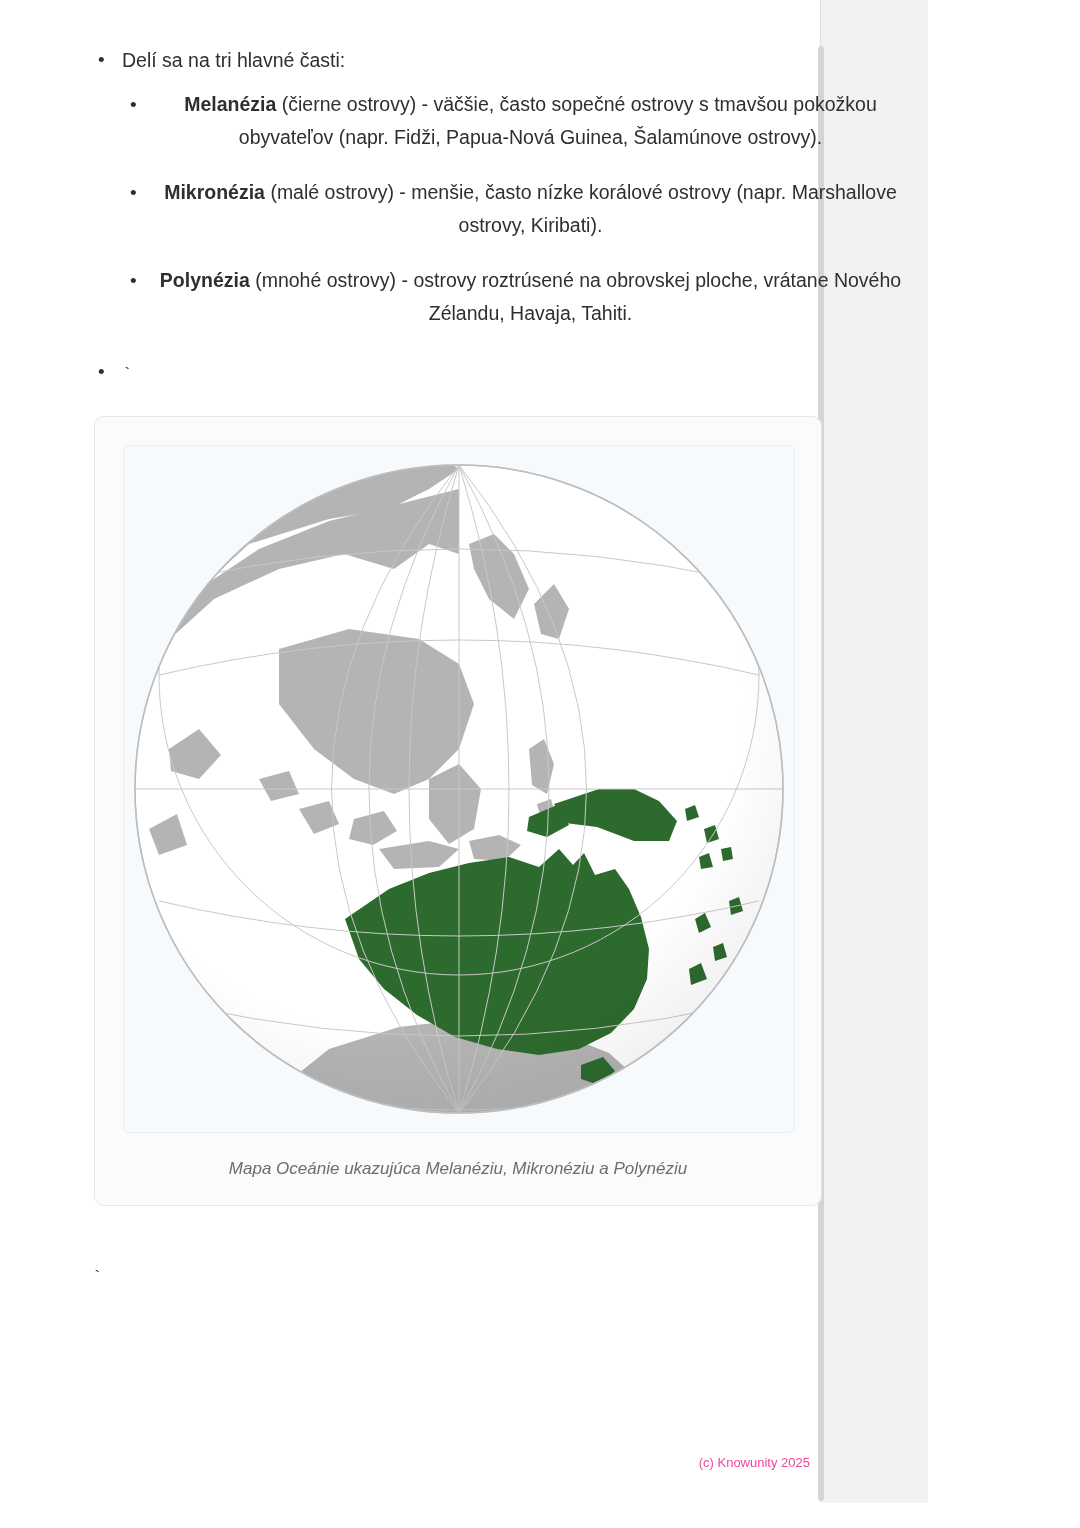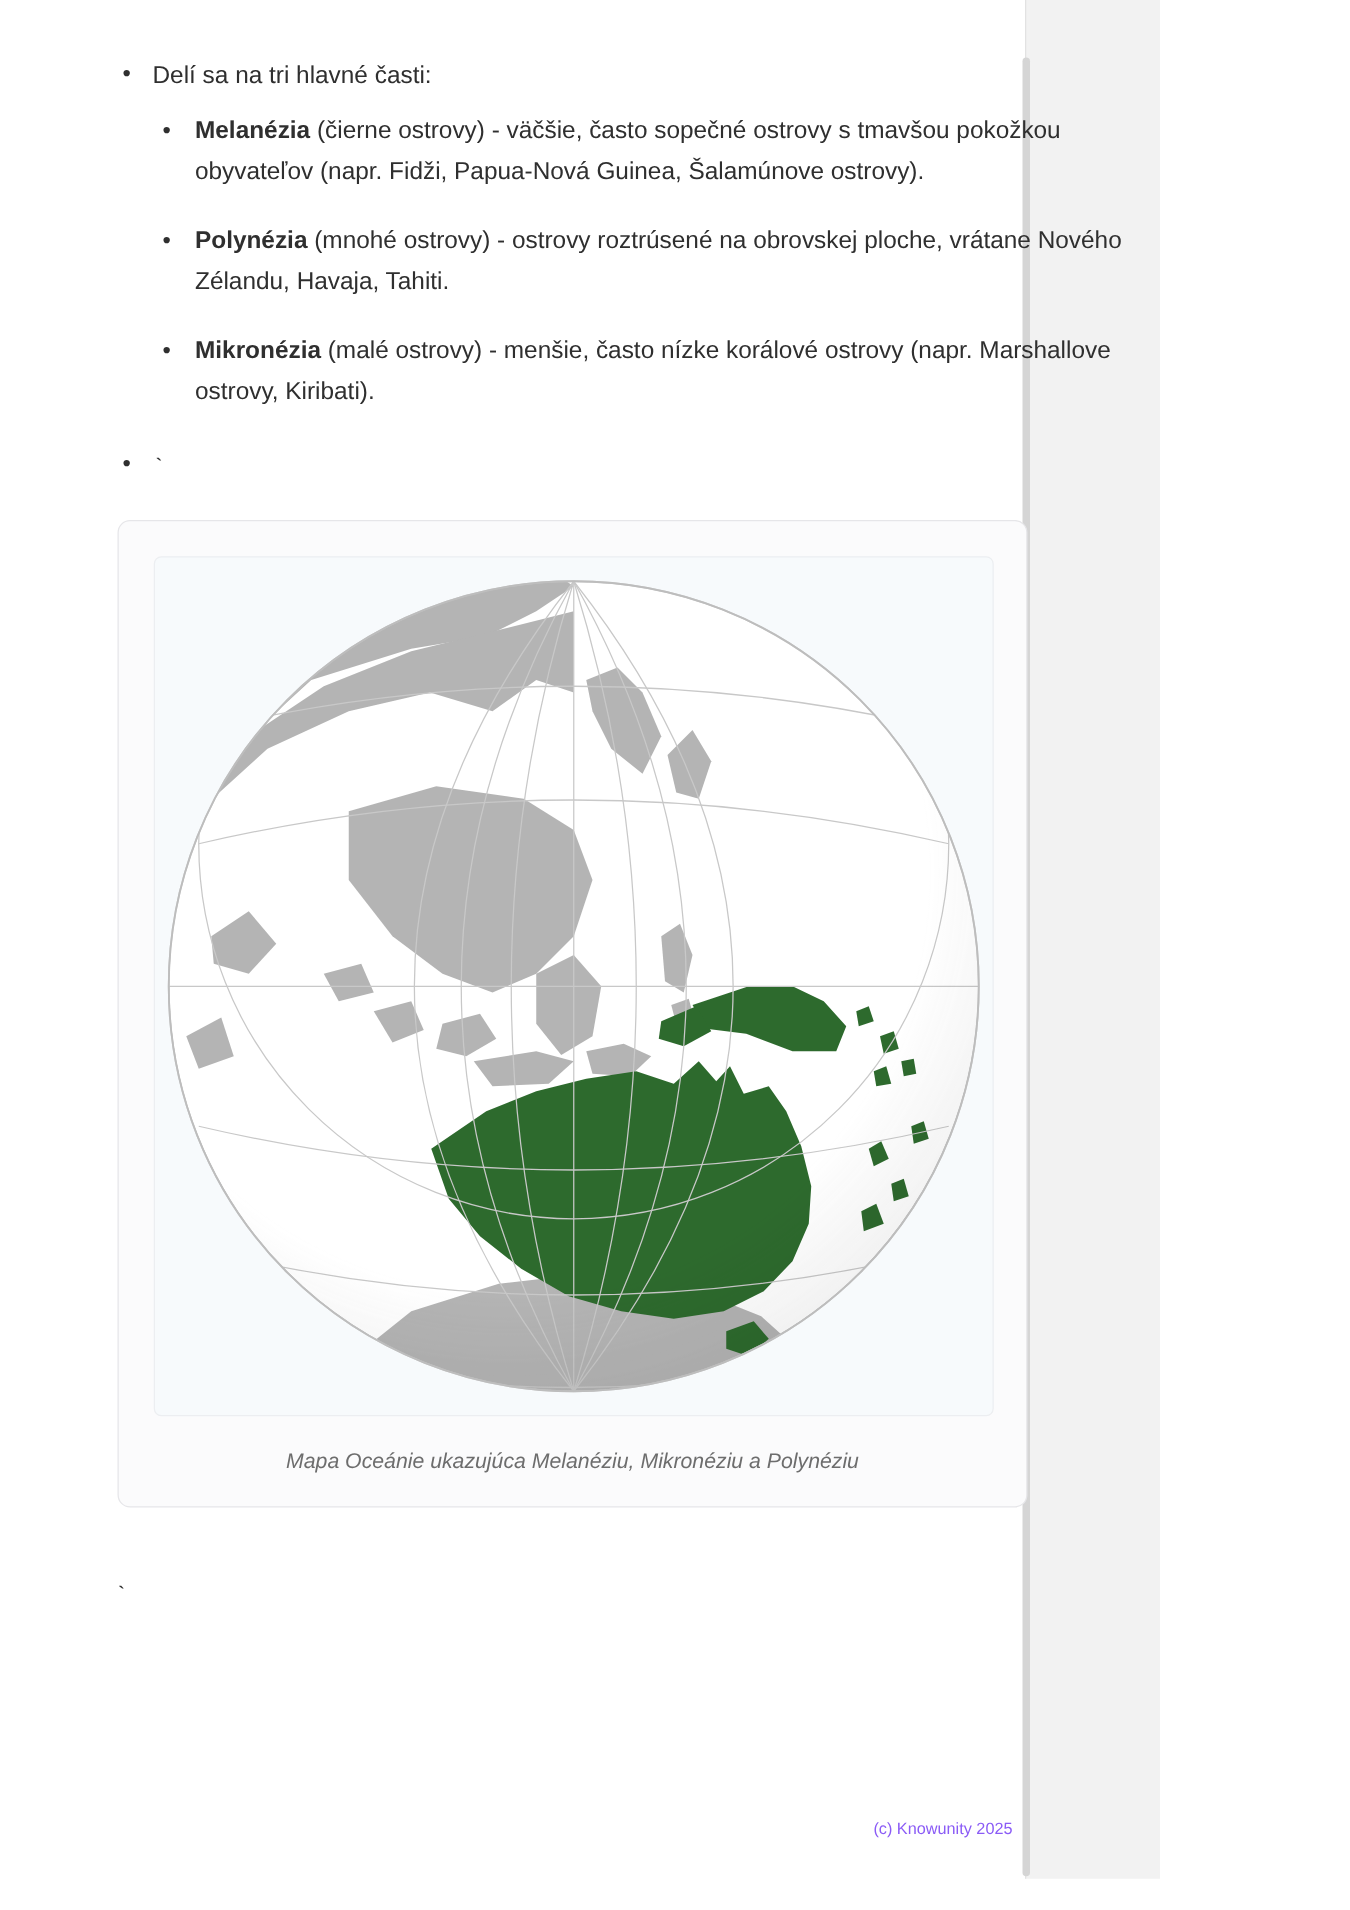--- a/index.html
+++ b/index.html
@@ -63,20 +63,21 @@
     left: 8px;
     top: 0;
     font-size: 19px;
     color: #2f2f2f;
   }
 
   ul.level2 {
     list-style: none;
     margin: 12px 0 0 0;
     padding: 0;
+    text-align: center;
   }
   ul.level2 > li {
     position: relative;
     padding-left: 34px;
     margin-bottom: 22px;
     font-size: 19.5px;
     line-height: 33px;
     color: #2f2f2f;
   }
   ul.level2 > li::before {
@@ -136,21 +137,21 @@
     font-size: 26px;
     font-weight: bold;
     color: #4a6070;
   }
 
   .copyright {
     position: absolute;
     right: 118px;
     bottom: 58px;
     font-size: 13px;
-    color: #8b5cf6;
+    color: #ec4899;
   }
 </style>
 </head>
 <body>
 
 <div class="page">
 
   <div class="scroll-gutter"></div>
   <div class="scroll-thumb"></div>
 
@@ -158,24 +159,24 @@
 
     <ul class="level1">
       <li>
         <span>Delí sa na tri hlavné časti:</span>
 
         <ul class="level2">
           <li>
             <span class="b">Melanézia</span><span> (čierne ostrovy) - väčšie, často sopečné ostrovy s tmavšou pokožkou obyvateľov (napr. Fidži, Papua-Nová Guinea, Šalamúnove ostrovy).</span>
           </li>
           <li>
-            <span class="b">Polynézia</span><span> (mnohé ostrovy) - ostrovy roztrúsené na obrovskej ploche, vrátane Nového Zélandu, Havaja, Tahiti.</span>
+            <span class="b">Mikronézia</span><span> (malé ostrovy) - menšie, často nízke korálové ostrovy (napr. Marshallove ostrovy, Kiribati).</span>
           </li>
           <li>
-            <span class="b">Mikronézia</span><span> (malé ostrovy) - menšie, často nízke korálové ostrovy (napr. Marshallove ostrovy, Kiribati).</span>
+            <span class="b">Polynézia</span><span> (mnohé ostrovy) - ostrovy roztrúsené na obrovskej ploche, vrátane Nového Zélandu, Havaja, Tahiti.</span>
           </li>
         </ul>
       </li>
 
       <li style="margin-top:26px;">
         <span class="backtick-item">`</span>
       </li>
     </ul>
 
     <div class="figure-card">

